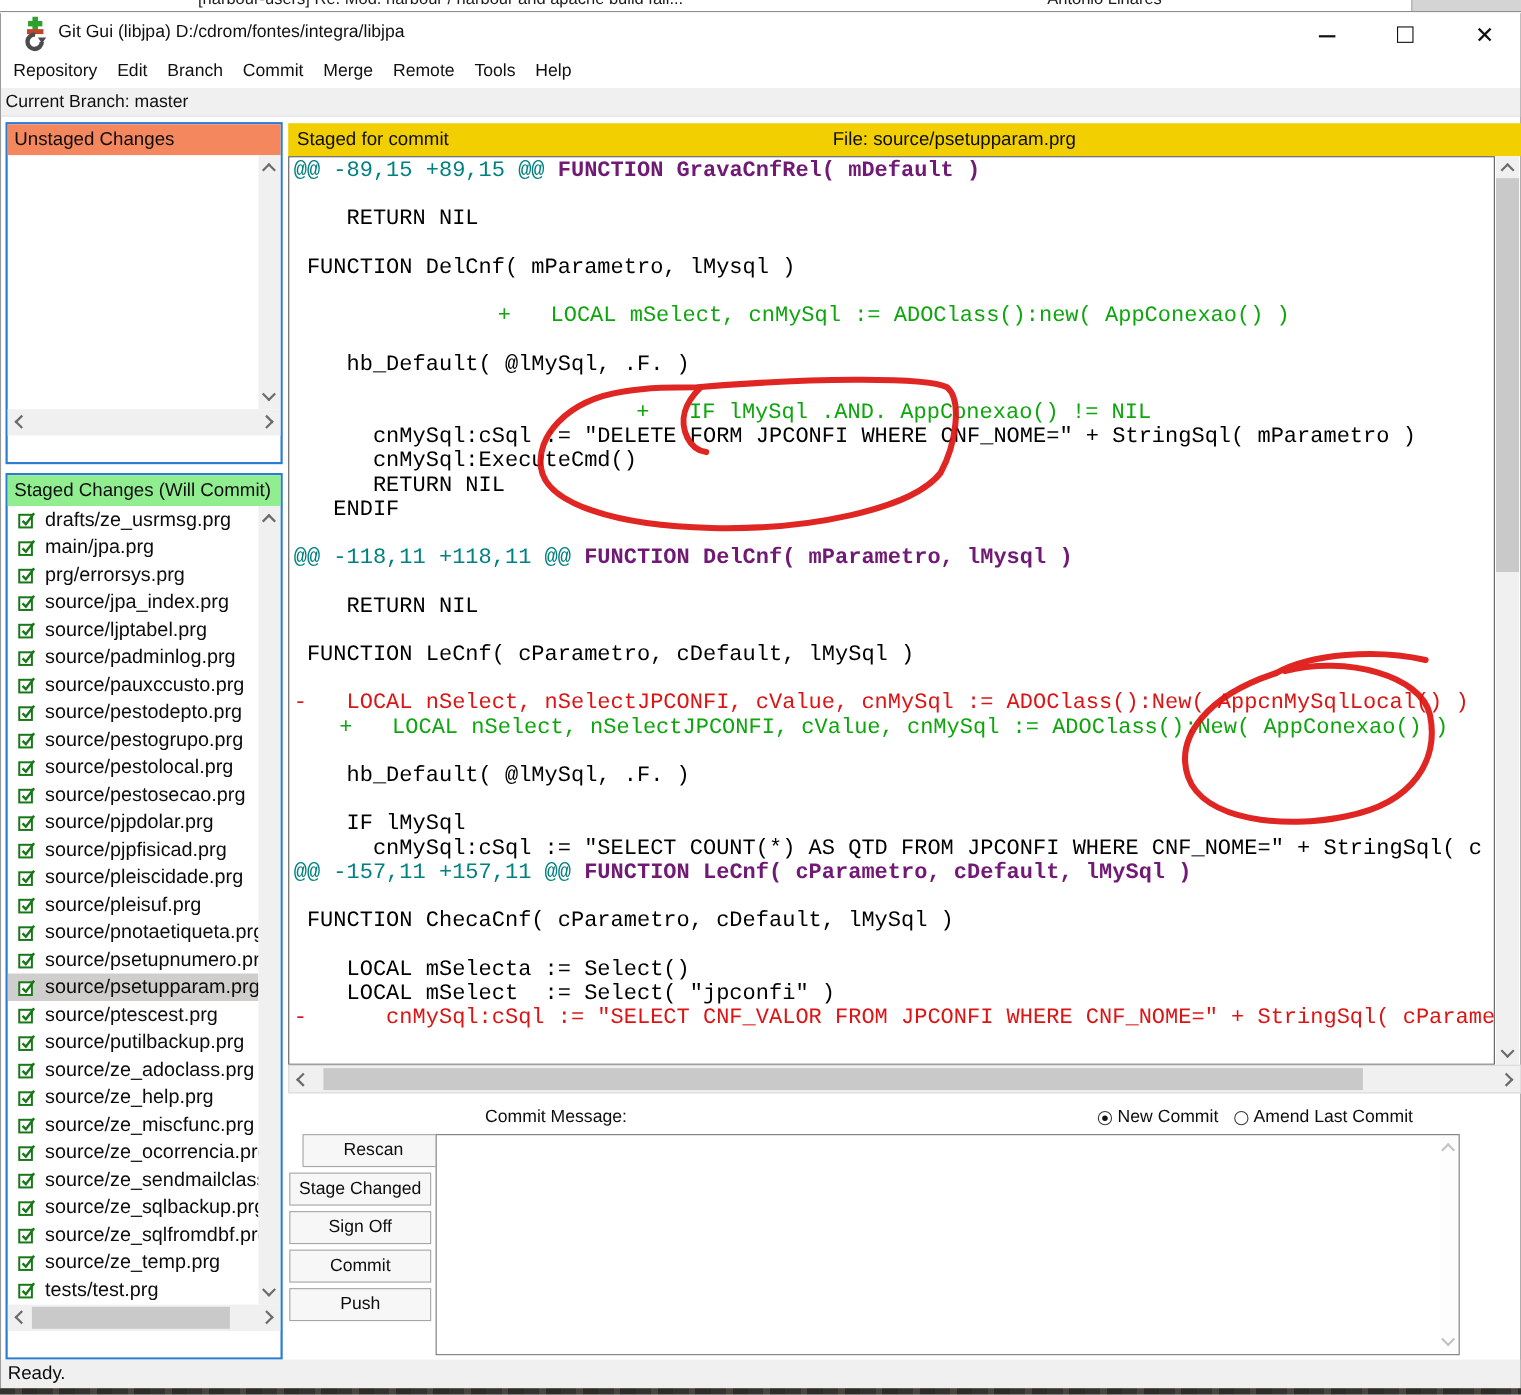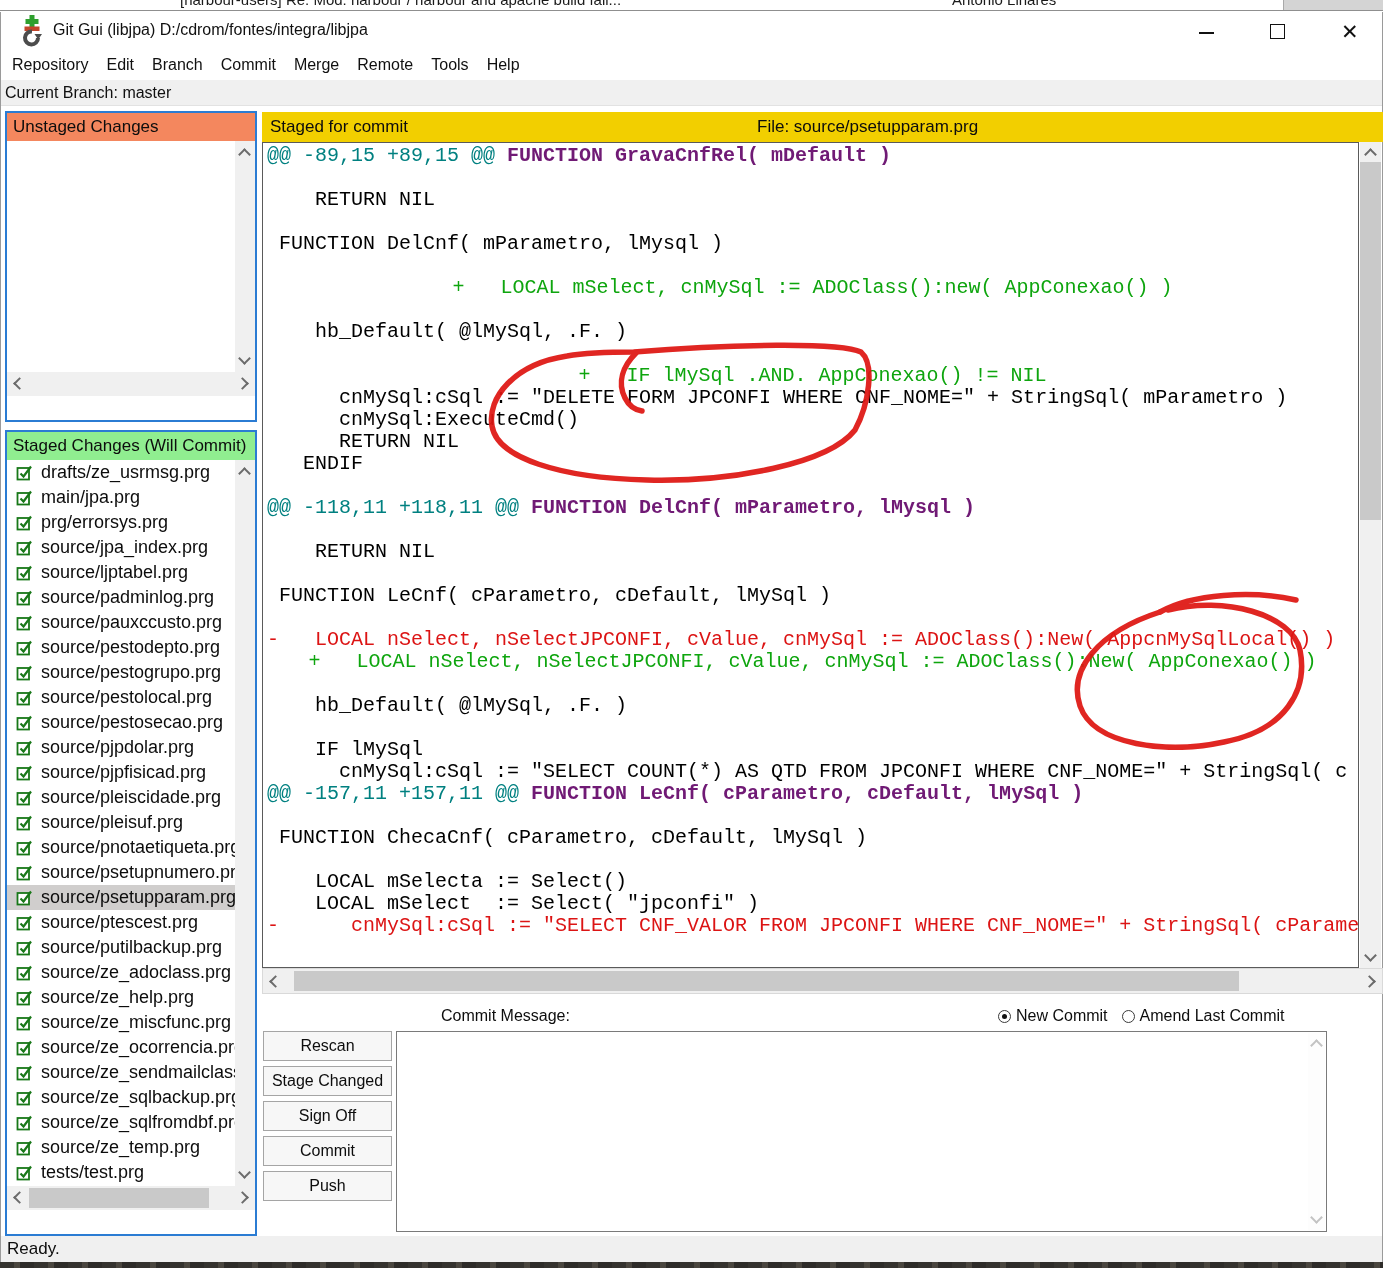--- a/index.html
+++ b/index.html
@@ -500,21 +500,21 @@
   <div class="radio-group">
     <span class="radio-opt">
       <span class="radio checked"></span>
       <span>New Commit</span>
     </span>
     <span class="radio-opt">
       <span class="radio"></span>
       <span>Amend Last Commit</span>
     </span>
   </div>
-  <div class="cbtn" style="top:1031px;">Rescan</div>
+  <div class="cbtn" style="top:1031px;margin-left:12px;">Rescan</div>
   <div class="cbtn" style="top:1066px;">Stage Changed</div>
   <div class="cbtn" style="top:1101px;">Sign Off</div>
   <div class="cbtn" style="top:1136px;">Commit</div>
   <div class="cbtn" style="top:1171px;">Push</div>
 
   <div class="msg-box">
     <span></span>
     <div class="msg-sb">
       <span class="chev up" style="top:8px;"></span>
       <span class="chev down" style="bottom:8px;"></span>

